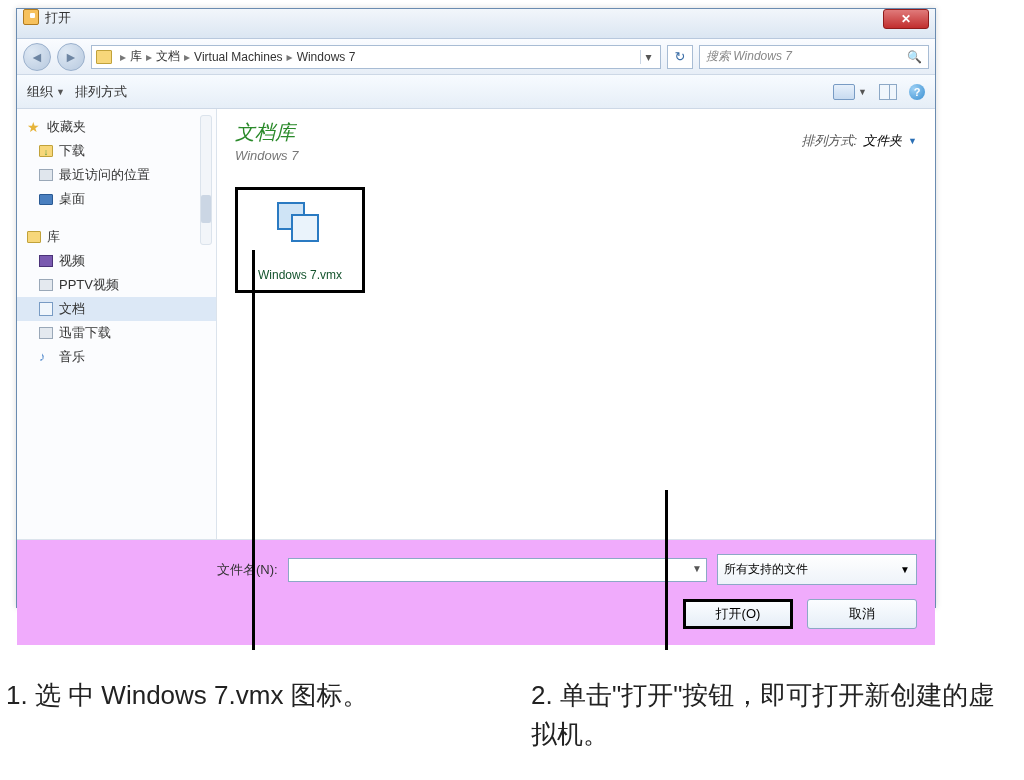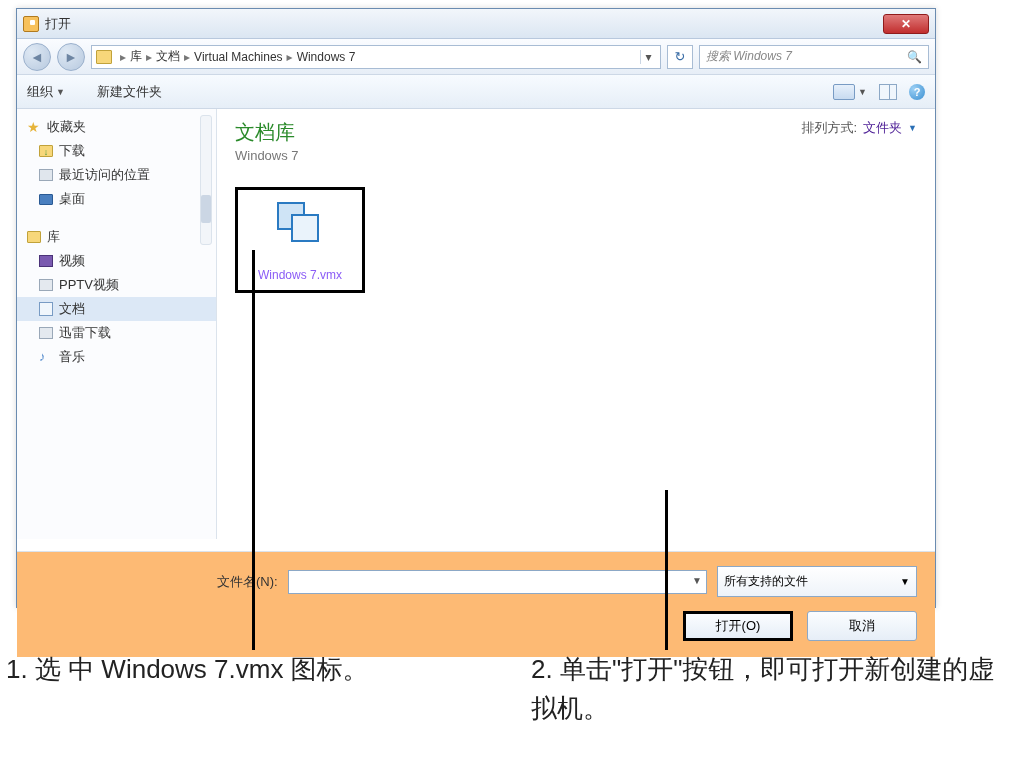--- a/index.html
+++ b/index.html
@@ -6,21 +6,21 @@
 body { background: #fff; width: 1024px; height: 780px; position: relative; }
 
 .window {
   position: absolute; left: 16px; top: 8px; width: 920px; height: 600px;
   border: 1px solid #6a8bb0; background: #fff;
   box-shadow: 0 0 6px rgba(0,0,0,0.15);
 }
 
 .titlebar {
   height: 30px; background: linear-gradient(#f2f6fb, #dbe6f2);
-  display: flex; align-items: center; padding: 0 6px; border-bottom: 1px solid #b8c8dd;
+  display: flex; align-items: flex-start; padding: 0 6px; border-bottom: 1px solid #b8c8dd;
 }
 .titlebar .app-icon { width: 16px; height: 16px; background: #f7c15c; border: 1px solid #b07a1f; margin-right: 6px; border-radius: 2px; position: relative; }
 .titlebar .app-icon::after { content: ""; position: absolute; inset: 3px 3px 6px 6px; background: #fff; border-radius: 1px; }
 .titlebar .title { font-size: 13px; color: #333; }
 .titlebar .spacer { flex: 1; }
 .close-btn {
   width: 46px; height: 20px; background: linear-gradient(#e07a7a, #c12e2e);
   border: 1px solid #8f1b1b; border-radius: 3px; color: #fff; font-size: 12px;
   display: flex; align-items: center; justify-content: center; font-weight: bold;
 }
@@ -45,21 +45,21 @@
 .bc-drop { width: 16px; text-align: center; color: #555; border-left: 1px solid #cbd6e4; margin-left: auto; }
 .refresh-btn { width: 26px; height: 24px; border: 1px solid #a8bcd4; background: #fff; display: flex; align-items: center; justify-content: center; color: #3a6da6; font-size: 13px; }
 .searchbox {
   width: 230px; height: 24px; border: 1px solid #a8bcd4; background: #fff;
   display: flex; align-items: center; padding: 0 6px; color: #888; font-style: italic; font-size: 12px; gap: 16px;
 }
 .searchbox .mag { margin-left: auto; color: #5a7aa0; font-style: normal; }
 
 .toolbar {
   height: 34px; background: linear-gradient(#f7fbff, #e6eef7);
-  display: flex; align-items: center; padding: 0 10px; gap: 32px;
+  display: flex; align-items: center; padding: 0 10px; gap: 10px;
   border-bottom: 1px solid #cdd8e6; font-size: 13px; color: #333;
 }
 .toolbar .tb-item { display: flex; align-items: center; gap: 3px; }
 .toolbar .tb-caret { font-size: 9px; color: #555; }
 .toolbar .tb-right { margin-left: auto; display: flex; gap: 12px; align-items: center; }
 .tb-view-icon { width: 22px; height: 16px; border: 1px solid #789bc4; background: linear-gradient(#e6f0fb, #c8dbf0); border-radius: 2px; }
 .tb-preview-icon { width: 18px; height: 16px; border: 1px solid #8ca8c6; background: #f0f6fc; position: relative; }
 .tb-preview-icon::after { content: ""; position: absolute; left: 9px; top: 0; bottom: 0; width: 1px; background: #8ca8c6; }
 .tb-help-icon { width: 16px; height: 16px; border-radius: 50%; background: radial-gradient(circle at 30% 30%, #9cd0f5, #3a8fd1); color: #fff; font-size: 11px; display: flex; align-items: center; justify-content: center; font-weight: bold; }
 
@@ -83,43 +83,42 @@
 .pptv-icon { width: 14px; height: 12px; background: #e4e9ef; border: 1px solid #9aa8b8; }
 .video-icon { width: 14px; height: 12px; background: #7a5ab0; border: 1px solid #4a3278; }
 .pic-icon { width: 14px; height: 12px; background: #6aae6a; border: 1px solid #3d7a3d; }
 .doc-icon { width: 14px; height: 14px; background: #f0f6fc; border: 1px solid #789bc4; position: relative; }
 .xl-icon { width: 14px; height: 12px; background: #e4e9ef; border: 1px solid #9aa8b8; }
 .music-icon { width: 14px; height: 14px; color: #5a8fcf; font-size: 13px; line-height: 1; }
 
 .main {
   flex: 1; background: #fff; position: relative; padding: 10px 18px;
 }
-.main-header { display: flex; align-items: flex-start; }
+.main-header { display: flex; align-items: center; font-style: italic; }
 .lib-title { font-size: 20px; color: #2a8a2a; }
 .lib-sub { font-size: 13px; color: #777; margin-top: 2px; }
 .sort-area { margin-left: auto; font-size: 13px; color: #555; display: flex; gap: 6px; align-items: center; }
-.sort-link { color: #4c1d95; }
+.sort-link { color: #000000; }
 .sort-caret { font-size: 9px; color: #2a6fb5; }
 
 .file-grid { margin-top: 24px; display: flex; }
 .file-item {
-  width: 130px; text-align: center; font-size: 12px; color: #8b5cf6;
+  width: 130px; text-align: center; font-size: 12px; color: #14532d;
   border: 3px solid #000; padding: 10px 2px 8px;
 }
 .file-thumb {
   width: 54px; height: 50px; margin: 0 auto 18px; position: relative;
 }
 .file-thumb .sq { position: absolute; width: 28px; height: 28px; border: 2px solid #2a7ac2; background: #cfe4f6; }
 .file-thumb .sq.a { left: 4px; top: 2px; }
 .file-thumb .sq.b { left: 18px; top: 14px; background: #eaf3fb; }
 
 .footer {
   border-top: 1px solid #dbe3ec; padding: 14px 18px 16px 200px;
-  background: #fdba74;
-  margin-top: 12px;
+  background: #f0abfc;
 }
 .fn-row { display: flex; align-items: center; gap: 10px; font-size: 13px; }
 .fn-label { color: #333; }
 .fn-input {
   flex: 1; height: 24px; border: 1px solid #8ca8c6; background: #fff;
   padding: 0 6px; position: relative;
 }
 .fn-input .caret-drop { position: absolute; right: 4px; top: 4px; color: #555; font-size: 10px; }
 .filter-select {
   width: 200px; height: 31px; border: 1px solid #8ca8c6; background: linear-gradient(#fff, #eef3f9);
@@ -133,21 +132,21 @@
 }
 .dlg-btn.primary { border: 3px solid #000; border-radius: 0; }
 
 .callout-line {
   position: absolute; width: 3px; background: #000;
 }
 .callout-1 { left: 252px; top: 250px; height: 400px; }
 .callout-2 { left: 665px; top: 490px; height: 160px; }
 
 .captions {
-  position: absolute; left: 6px; top: 650px; width: 1010px;
+  position: absolute; left: 6px; top: 676px; width: 1010px;
   display: flex; gap: 40px; font-size: 26px; color: #222; line-height: 1.5;
 }
 .cap { flex: 1; }
 </style>
 </head>
 <body>
 
 <div class="window">
 
   <div class="titlebar">
@@ -178,21 +177,21 @@
       <span class="mag">🔍</span>
     </div>
   </div>
 
   <div class="toolbar">
     <div class="tb-item">
       <span>组织</span>
       <span class="tb-caret">▼</span>
     </div>
     <div class="tb-item">
-      <span>新建文件夹</span>
+      <span>排列方式</span>
     </div>
     <div class="tb-right">
       <div class="tb-item">
         <div class="tb-view-icon"></div>
         <span class="tb-caret">▼</span>
       </div>
       <div class="tb-preview-icon"></div>
       <div class="tb-help-icon">?</div>
     </div>
   </div>

